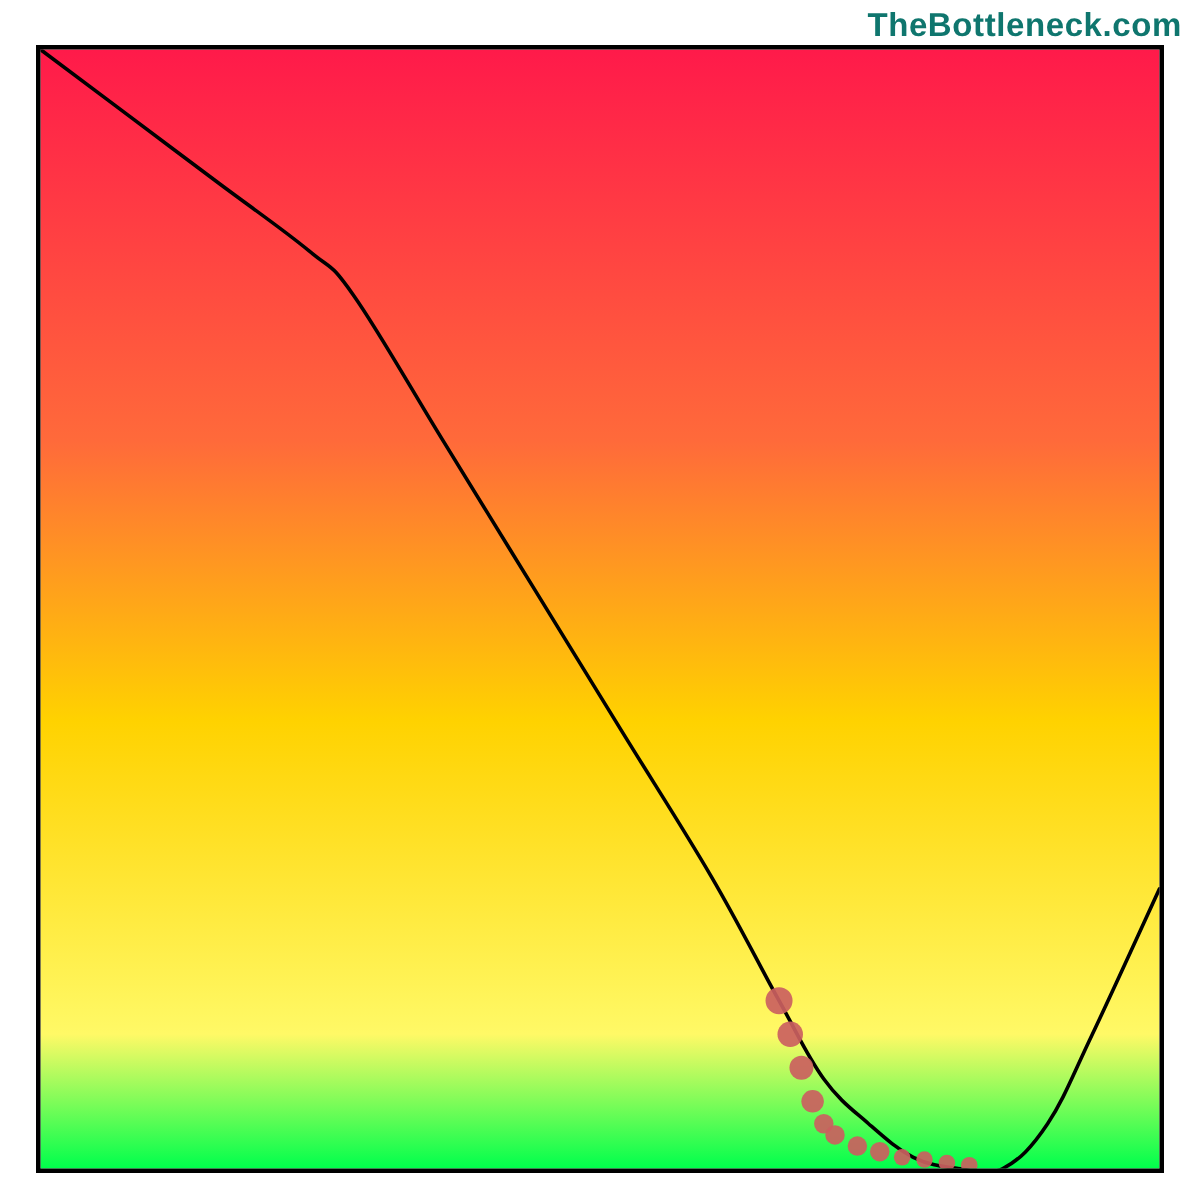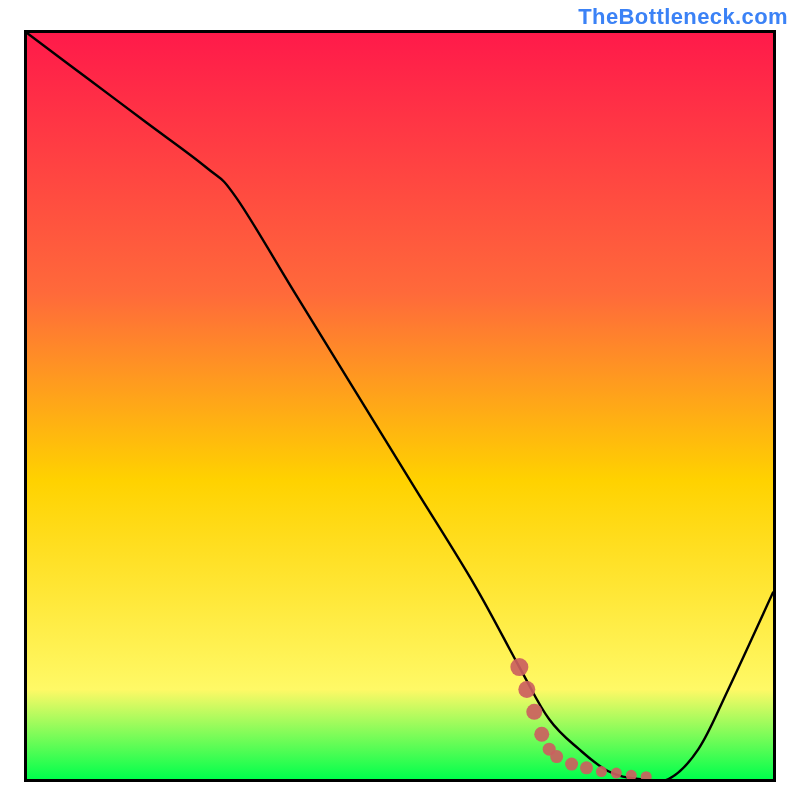--- a/index.html
+++ b/index.html
@@ -15,21 +15,21 @@
     width: 800px;
     height: 800px;
     box-sizing: border-box;
   }
   .watermark {
     position: absolute;
     top: 4px;
     right: 12px;
     font-size: 22px;
     font-weight: 600;
-    color: #3b82f6;
+    color: #0f766e;
     letter-spacing: 0.4px;
     z-index: 10;
   }
   .plot-wrap {
     position: absolute;
     left: 24px;
     top: 30px;
     width: 752px;
     height: 752px;
   }

